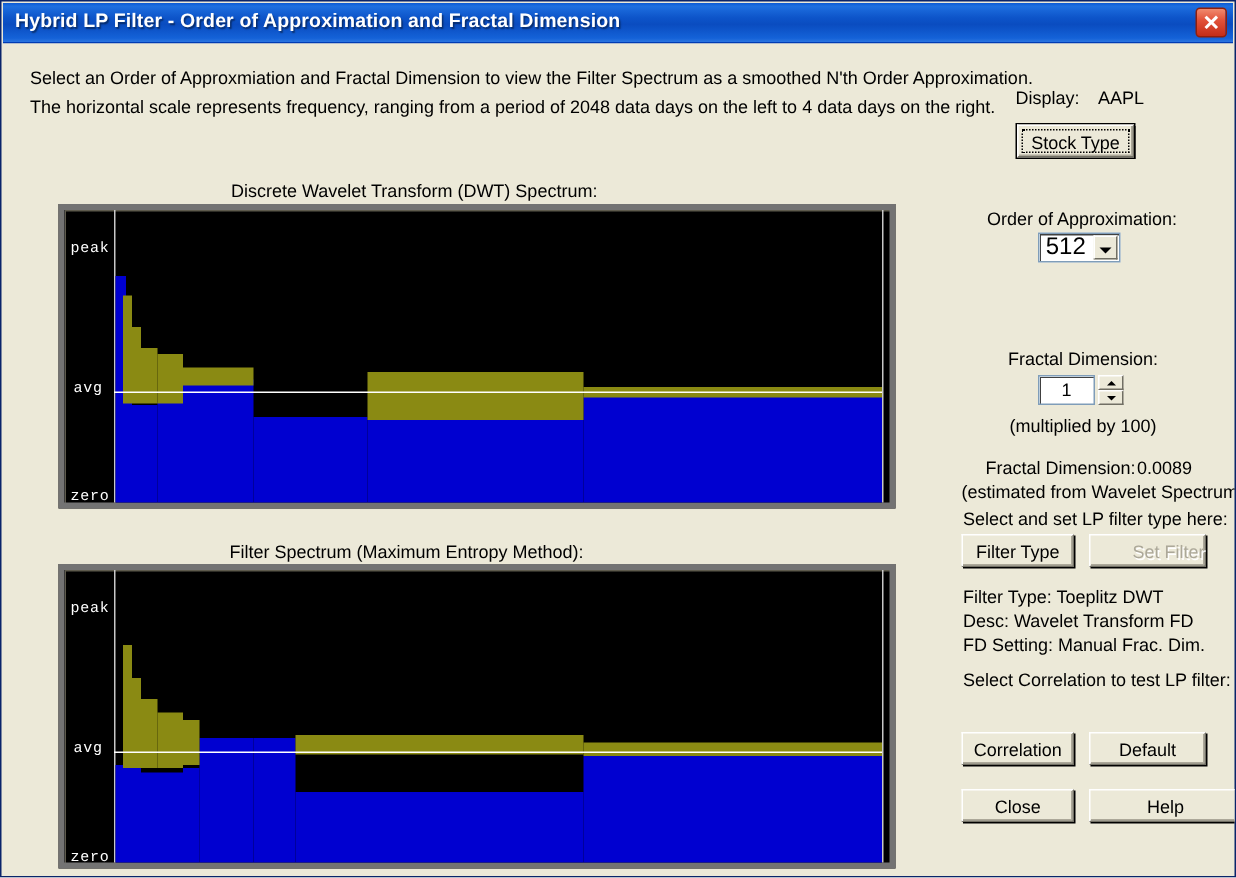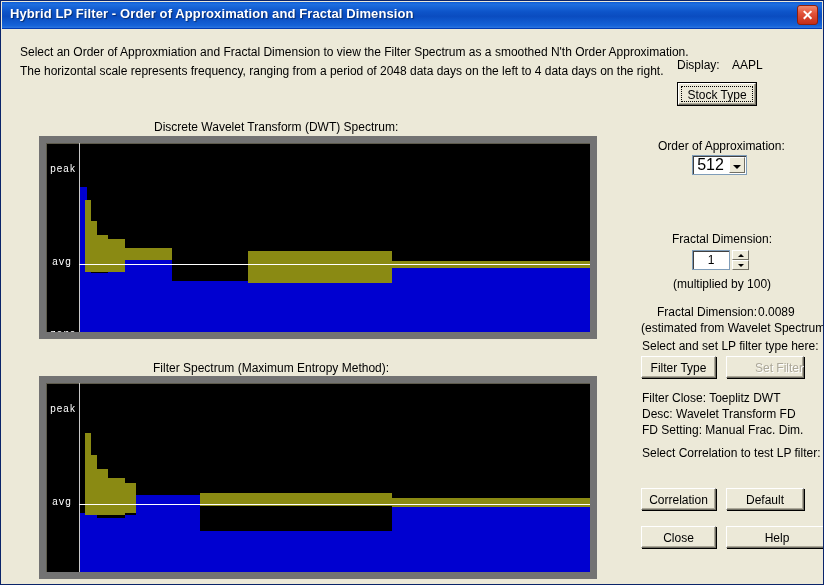--- a/index.html
+++ b/index.html
@@ -78,21 +78,21 @@
   
   .chart-title {
     position: absolute;
     font-size: 12px;
     color: #000000;
     white-space: nowrap;
   }
   .chart-frame {
     position: absolute;
     background: #000000;
-    border: 7px solid #737373;
+    border: 4px solid #737373;
     box-shadow: inset 1px 1px 0 #5d5a4c;
     box-sizing: border-box;
     overflow: hidden;
   }
   .chart-inner {
     position: absolute;
     left: 0; top: 0;
     width: 100%; height: 100%;
   }
   .axis-label {
@@ -363,21 +363,21 @@
     <div class="info-line" style="left:639px; top:292px;">(estimated from Wavelet Spectrum)</div>
 
     <div class="panel-label" style="left:640px; top:310px;">Select and set LP filter type here:</div>
     <div class="btn" style="left:639px; top:327px; width:75px; height:22px; line-height:22px;">
       <span>Filter Type</span>
     </div>
     <div class="btn disabled" style="left:724px; top:327px; width:78px; height:22px; line-height:22px;">
       <span>Set Filter</span>
     </div>
 
-    <div class="info-line" style="left:640px; top:362px;">Filter Close:  Toeplitz DWT</div>
+    <div class="info-line" style="left:640px; top:362px;">Filter Type:  Toeplitz DWT</div>
     <div class="info-line" style="left:640px; top:378px;">Desc:  Wavelet Transform FD</div>
     <div class="info-line" style="left:640px; top:394px;">FD Setting:  Manual Frac. Dim.</div>
 
     <div class="panel-label" style="left:640px; top:417px;">Select Correlation to test LP filter:</div>
     <div class="btn" style="left:639px; top:459px; width:75px; height:22px; line-height:22px;">
       <span>Correlation</span>
     </div>
     <div class="btn" style="left:724px; top:459px; width:78px; height:22px; line-height:22px;">
       <span>Default</span>
     </div>

